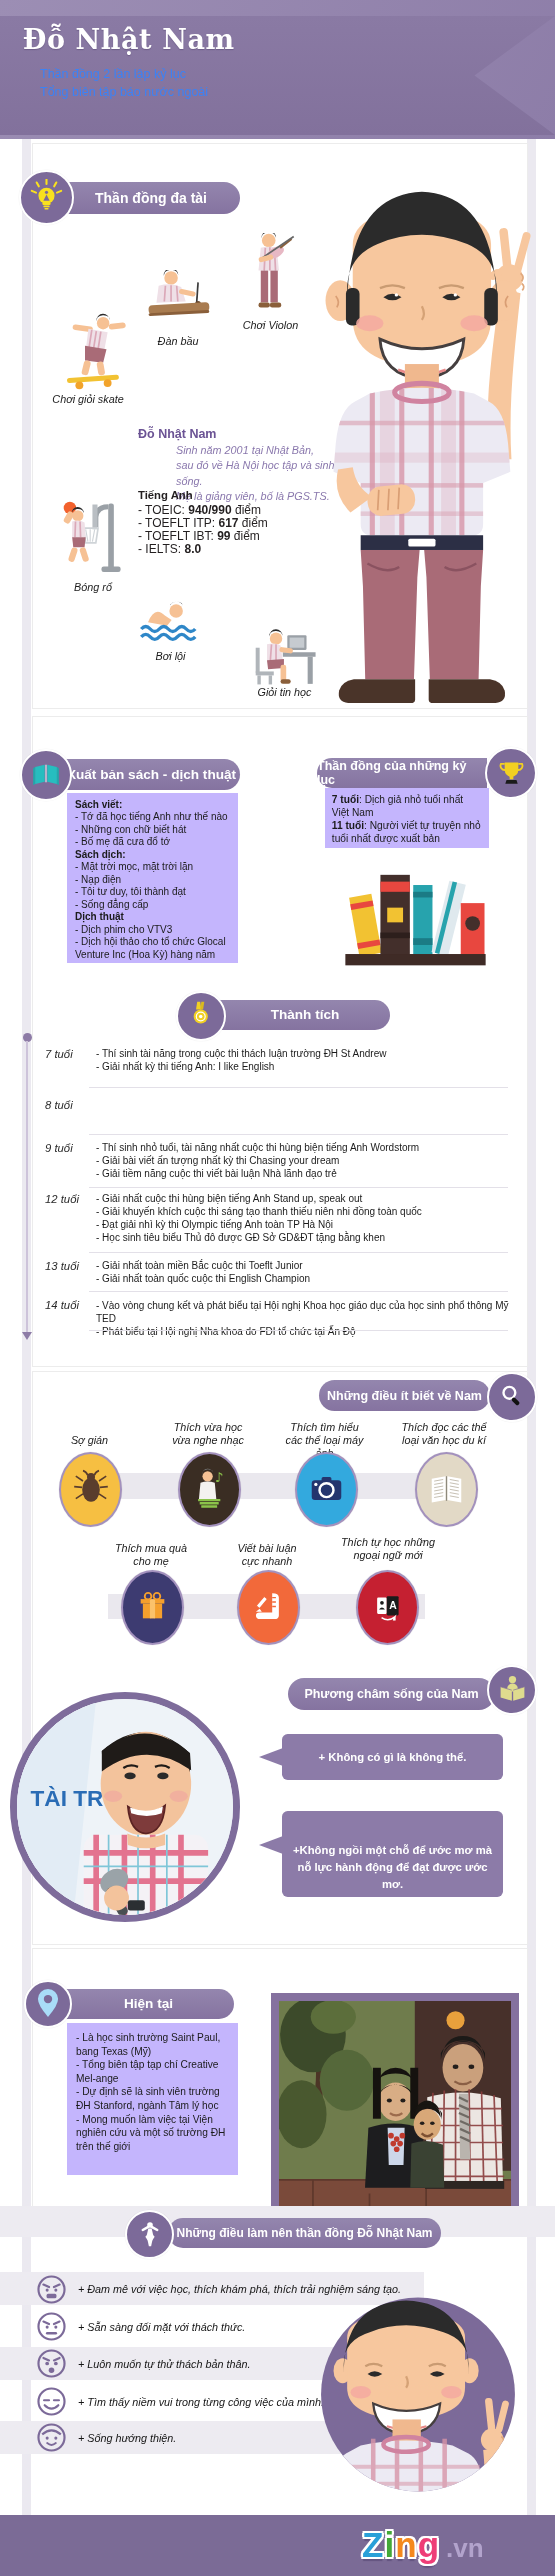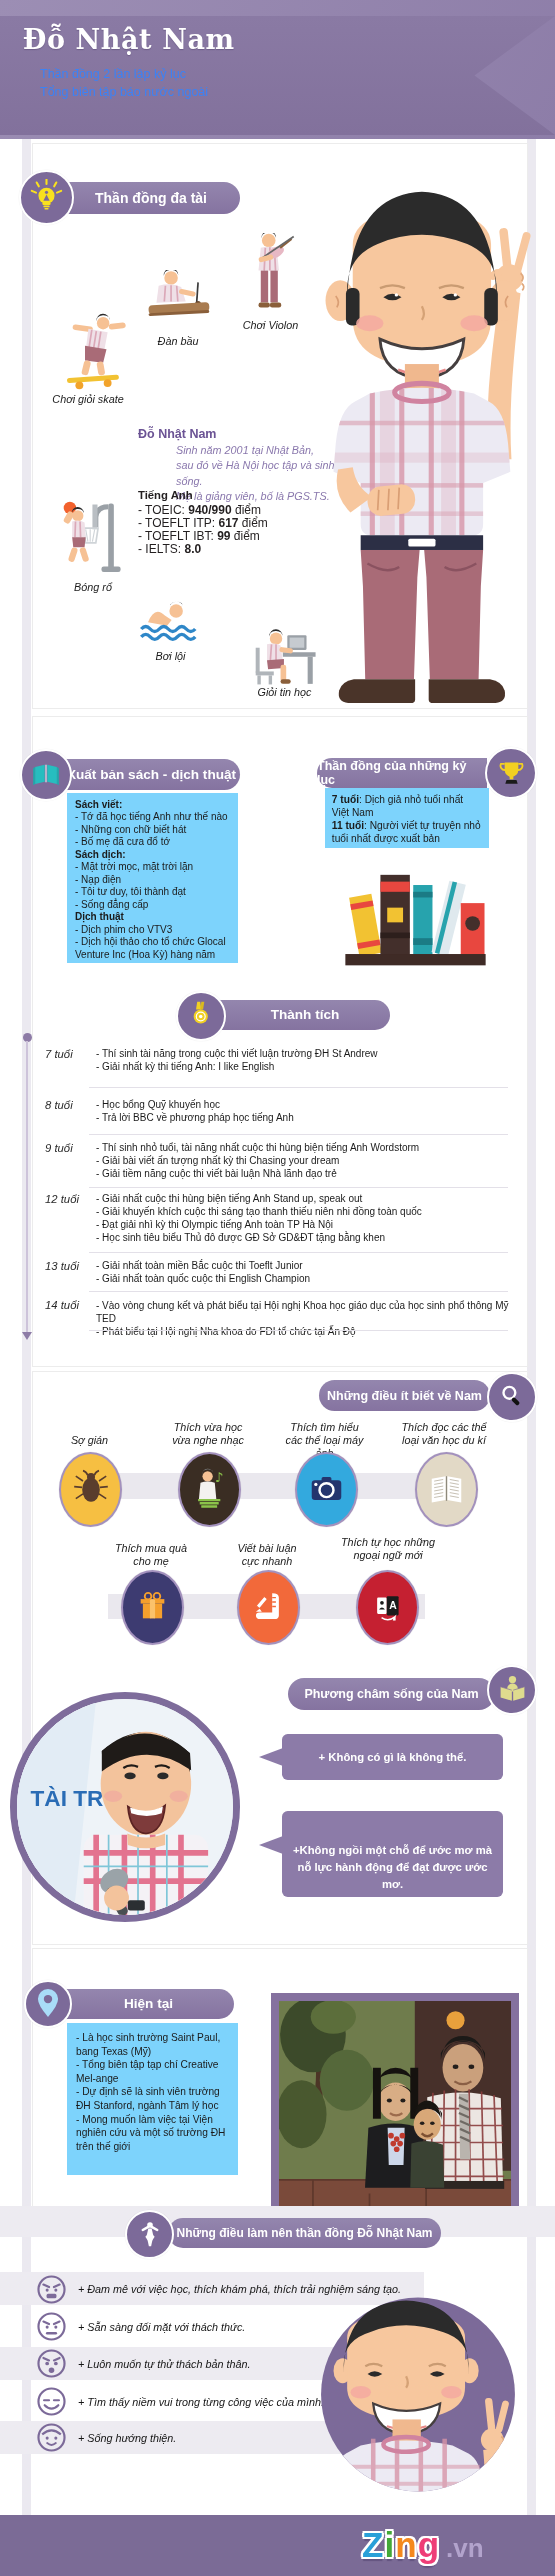--- a/index.html
+++ b/index.html
@@ -20,21 +20,21 @@
   
   .sec-circle{border-radius:50%;background:#7c6a99;border:2.3px solid #ffffff;
      box-shadow:0 0 0 0.6px rgba(0,0,0,.04);display:flex;align-items:center;justify-content:center;z-index:6;}
   .sec-bar{background:linear-gradient(180deg,#9486ae,#8573a0);color:#ffffff;font-weight:bold;
      display:flex;align-items:center;justify-content:center;z-index:5;}
   .bar-right{border-radius:0 16px 16px 0;}
   .bar-left{border-radius:16px 0 0 16px;}
   .bar-round{border-radius:16px;}
   
   .caption{font-style:italic;font-size:10.8px;color:#1b1b1b;text-align:center;line-height:13px;}
-  .graybox{background:#7dd3fc;font-size:10px;line-height:12.5px;color:#1b1b1b;}
+  .graybox{background:#c4b5fd;font-size:10px;line-height:12.5px;color:#1b1b1b;}
   .bold{font-weight:bold;}
   .purple-name{color:#6b5394;font-weight:bold;font-size:12.5px;}
   .bio{font-style:italic;color:#8a78ad;font-size:10.8px;line-height:15.3px;margin-left:38px;}
   .score-line{font-size:12px;line-height:13px;}
   
   .tl-age{font-style:italic;font-size:11.3px;color:#2a2a2a;}
   .tl-item{font-size:10px;line-height:13px;color:#1b1b1b;}
   .tl-sep{height:0.6px;background:#e3e0e8;}
   .tl-line{width:2.3px;background:#cdc3da;}
   .tl-dot{width:9px;height:9px;border-radius:50%;background:#8d7ba6;}
@@ -377,30 +377,26 @@
       </svg>
     </span>
   </div>
 
   <div class="abs tl-dot" style="left:22.7px;top:1033px;"></div>
   <div class="abs tl-line" style="left:26px;top:1041px;height:291px;"></div>
   <div class="abs tl-arrow" style="left:22px;top:1332px;"></div>
 
   <div class="abs tl-age" style="left:45px;top:1048px;">7 tuổi</div>
   <div class="abs tl-item" style="left:96px;top:1047px;width:426px;">
-    <div>- Thí sinh tài năng trong cuộc thi viết luận trường ĐH St Andrew</div>
+    <div>- Thí sinh tài năng trong cuộc thi thách luận trường ĐH St Andrew</div>
       <div>- Giải nhất kỳ thi tiếng Anh: I like English</div>
   </div>
   <div class="abs tl-sep" style="left:89px;top:1087px;width:419px;"></div>
 
   <div class="abs tl-age" style="left:45px;top:1099px;">8 tuổi</div>
-  <div class="abs tl-item" style="left:96px;top:1098px;width:426px;">
-    <div>- Học bổng Quỹ khuyến học</div>
-      <div>- Trả lời BBC về phương pháp học tiếng Anh</div>
-  </div>
   <div class="abs tl-sep" style="left:89px;top:1134px;width:419px;"></div>
 
   <div class="abs tl-age" style="left:45px;top:1142px;">9 tuổi</div>
   <div class="abs tl-item" style="left:96px;top:1141px;width:426px;">
     <div>- Thí sinh nhỏ tuổi, tài năng nhất cuộc thi hùng biện tiếng Anh Wordstorm</div>
       <div>- Giải bài viết ấn tượng nhất kỳ thi Chasing your dream</div>
       <div>- Giải tiềm năng cuộc thi viết bài luận Nhà lãnh đạo trẻ</div>
   </div>
   <div class="abs tl-sep" style="left:89px;top:1187px;width:419px;"></div>
 

